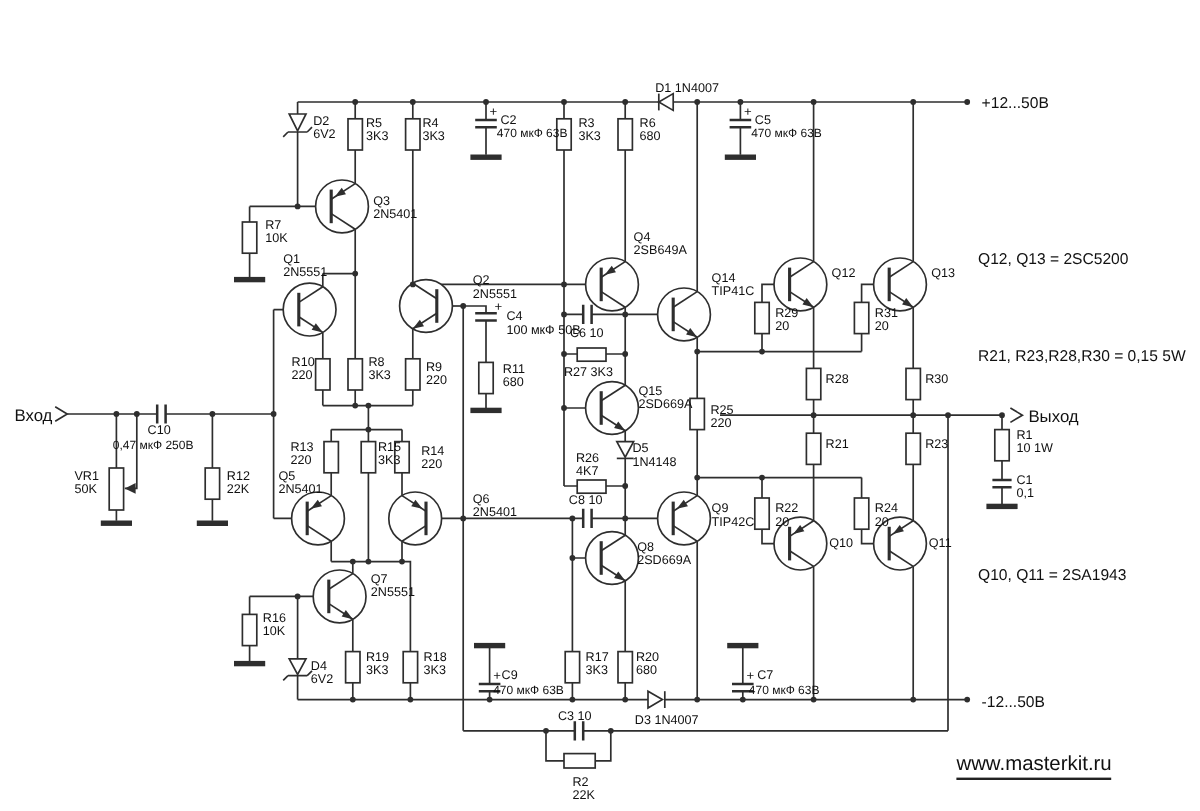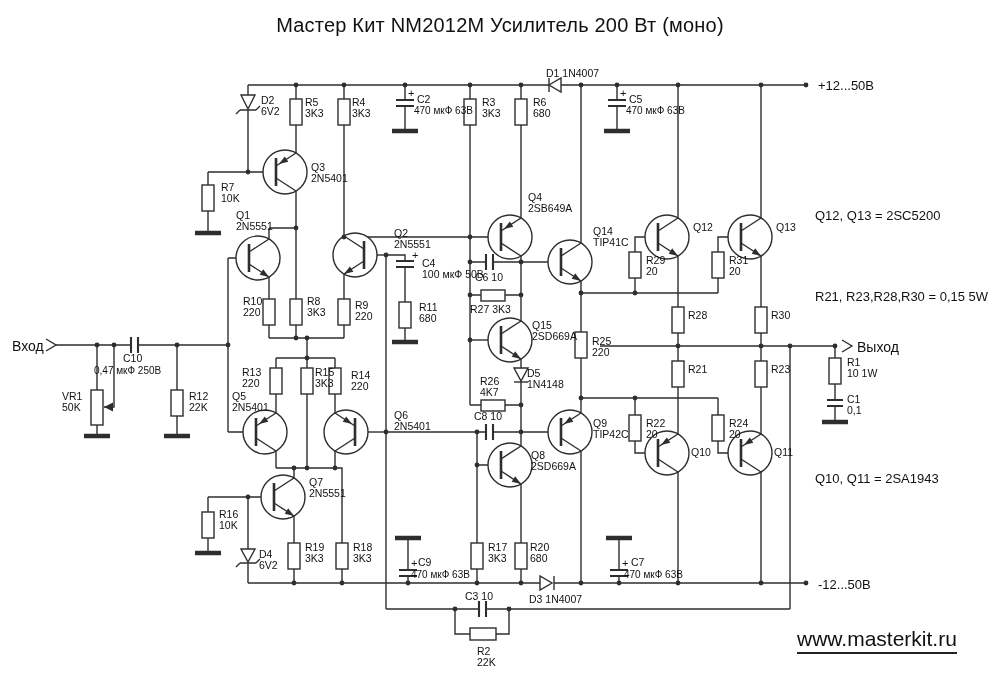--- a/index.html
+++ b/index.html
@@ -1,36 +1,35 @@
 <!DOCTYPE html>
 <html><head>
 <meta charset="utf-8">
 <style>
   html,body{margin:0;padding:0;background:#e8e8e8;}
   .page{position:relative;width:1000px;height:676px;background:#ffffff;overflow:hidden;
         font-family:"Liberation Sans",sans-serif;color:#111;}
   .title{position:absolute;top:14px;left:0;right:0;text-align:center;
          font-size:20px;color:#111;letter-spacing:.2px;}
-  .website{position:absolute;left:797px;top:627px;font-size:21px;color:#111;
+  .website{position:absolute;left:797px;top:627px;font-size:17px;color:#111;
            border-bottom:2px solid #222;padding-bottom:1px;display:inline-block;}
   svg{position:absolute;left:0;top:0;}
   .w{stroke:#2e2e2e;stroke-width:1.4;fill:none;}
   .r{fill:#ffffff;stroke:#2e2e2e;stroke-width:1.4;}
   .j{fill:#2e2e2e;stroke:none;}
   .g{stroke:#2e2e2e;stroke-width:4.5;}
   .p{stroke:#2e2e2e;stroke-width:2.1;fill:none;}
   .d{fill:#ffffff;stroke:#2e2e2e;stroke-width:1.4;}
   .a{fill:#2e2e2e;stroke:none;}
   text{fill:#111;font-family:"Liberation Sans",sans-serif;}
 </style>
 </head>
 <body>
 
 <div class="page">
-  <div class="title">Мастер Кит NM2012M Усилитель 200 Вт (моно)</div>
   <div class="website">www.masterkit.ru</div>
 
   <svg id="schematic" width="1000" height="676" viewBox="0 0 1000 676">
     <defs>
 
       <g id="npnL">
         <circle cx="0" cy="0" r="22" fill="#fff" stroke="#2e2e2e" stroke-width="1.4"></circle>
         <line x1="-9" y1="-14" x2="-9" y2="14" stroke="#2e2e2e" stroke-width="2.6"></line>
         <line x1="-9" y1="-6" x2="11" y2="-19" stroke="#2e2e2e" stroke-width="1.4"></line>
         <line x1="-9" y1="6" x2="11" y2="19" stroke="#2e2e2e" stroke-width="1.4"></line>

